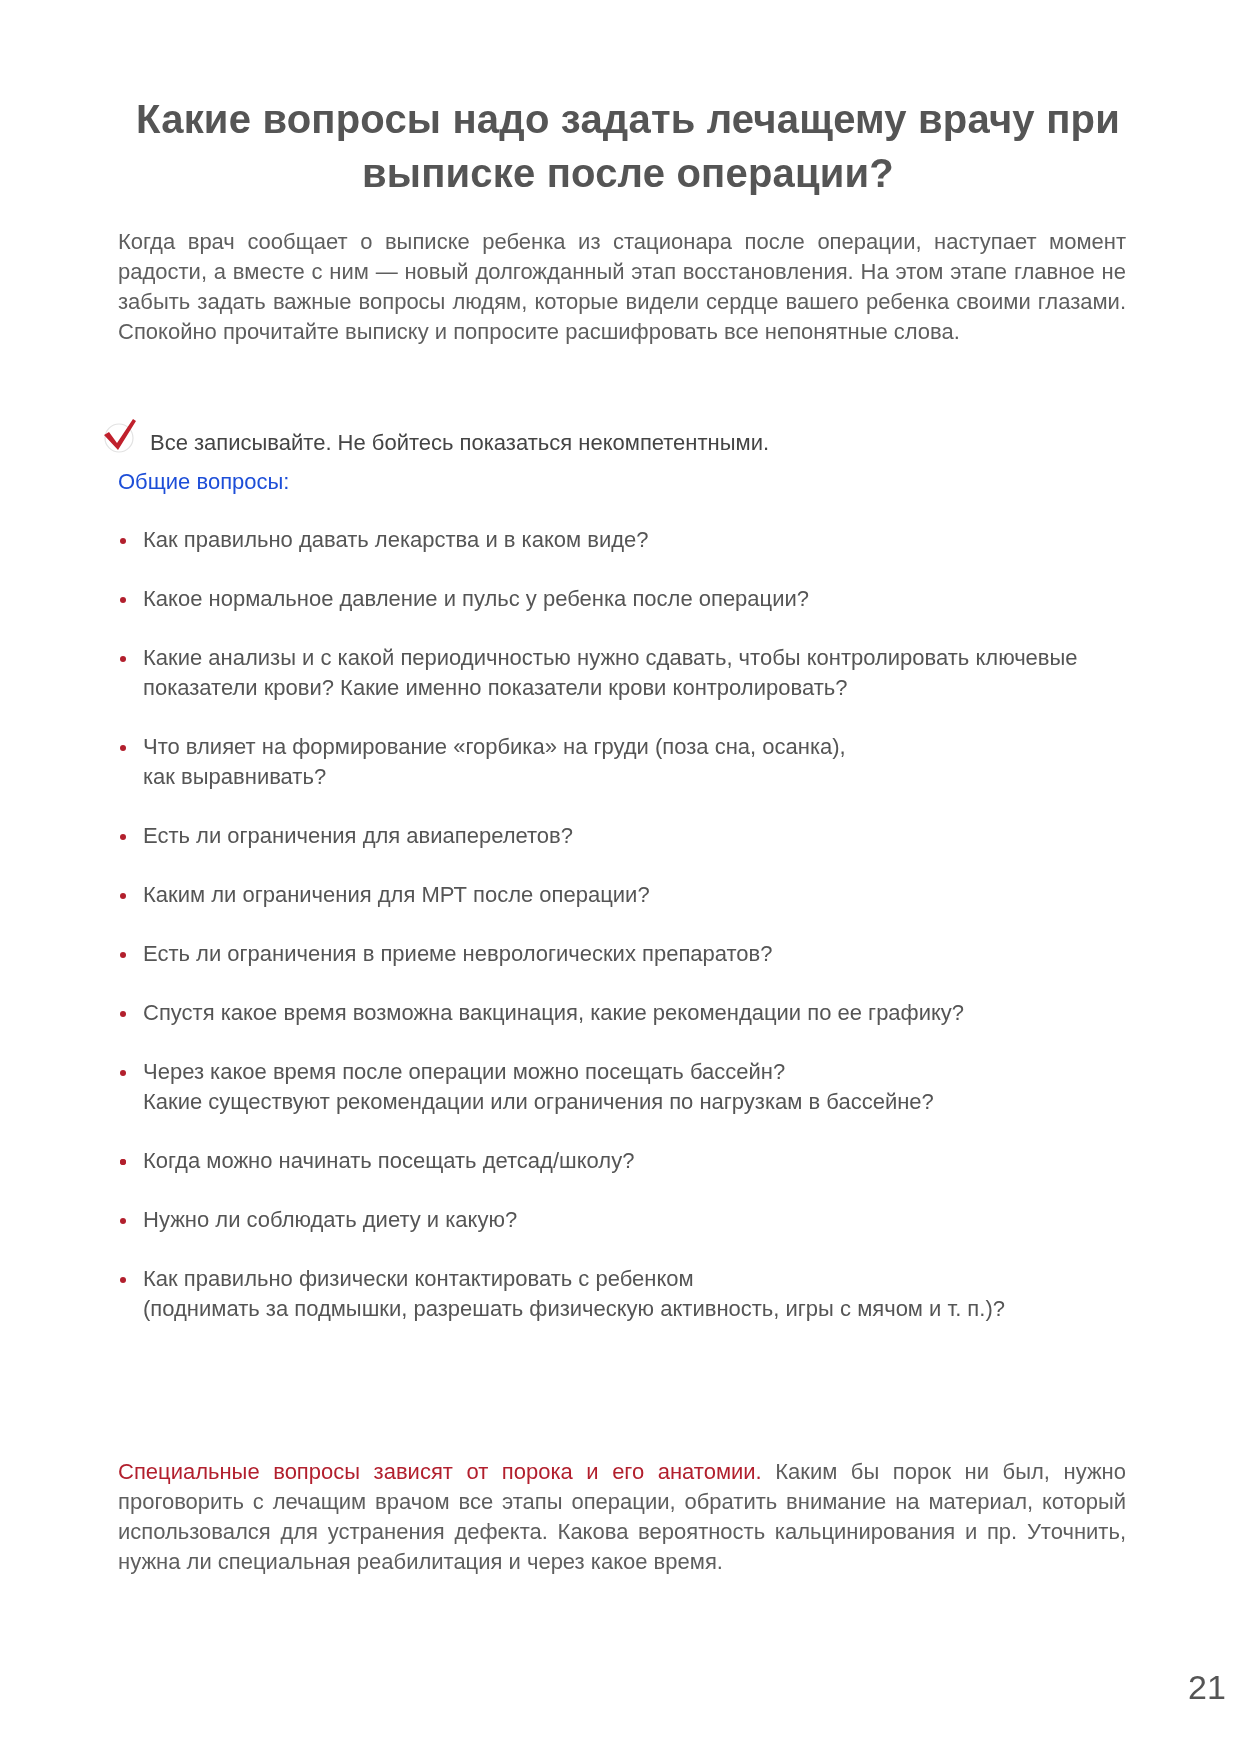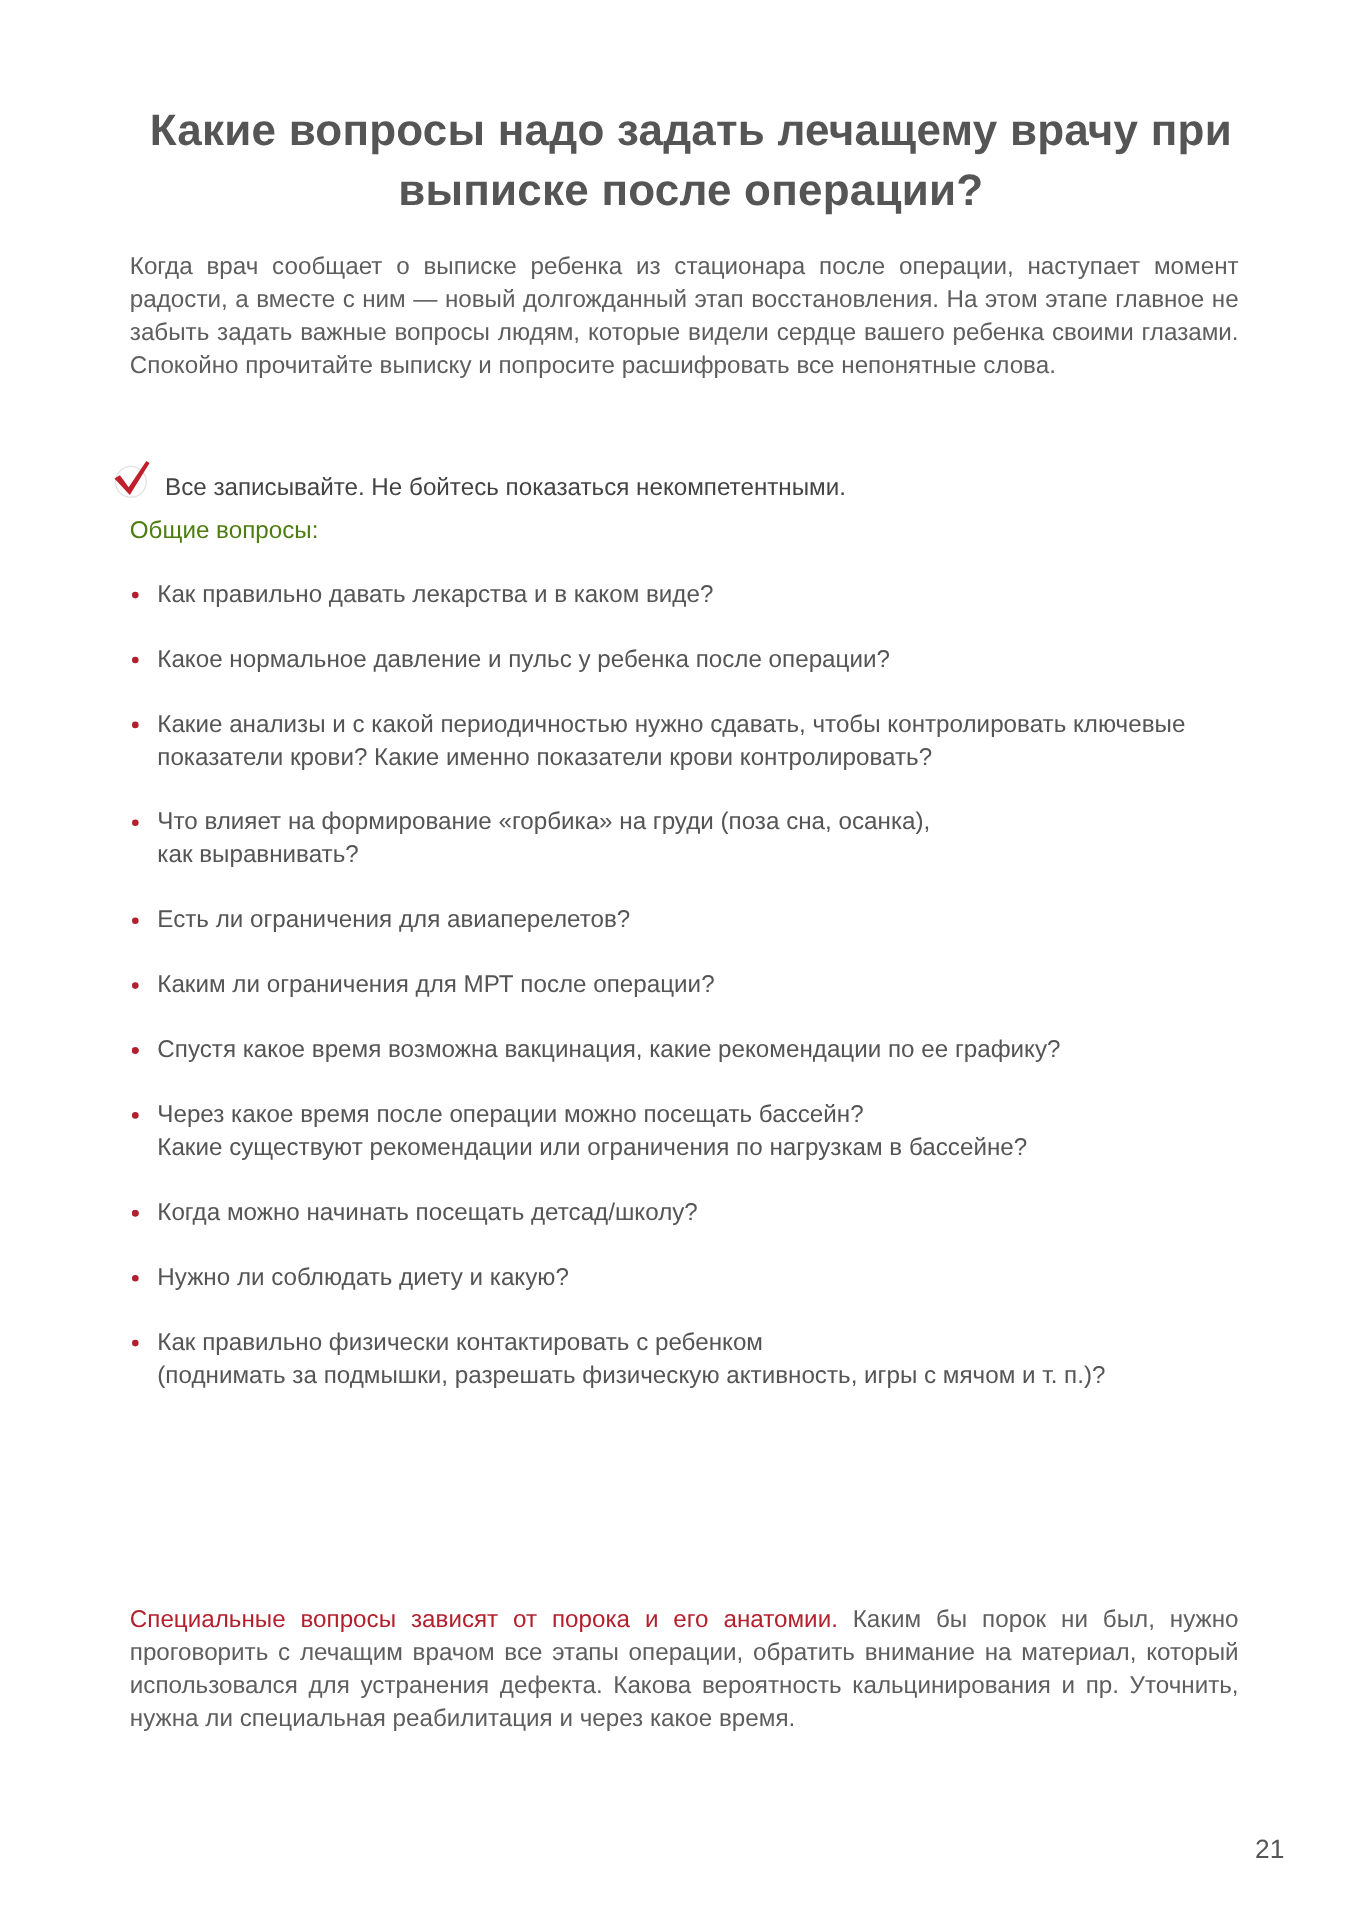--- a/index.html
+++ b/index.html
@@ -19,21 +19,21 @@
     text-align: justify; margin: 0;
   }
   .tip {
     position: absolute; left: 100px; top: 416px; height: 40px;
     display: flex; align-items: flex-end;
   }
   .tip-icon { width: 40px; height: 40px; margin-right: 10px; }
   .tip-text { font-size: 22px; color: #444444; }
   .section-label {
     position: absolute; left: 118px; top: 469px;
-    font-size: 22px; color: #4d7c0f;
+    font-size: 22px; color: #1d4ed8;
   }
   .question-list {
     position: absolute; left: 118px; top: 525px; width: 1020px;
     list-style: none; margin: 0; padding: 0;
   }
   .question-list li {
     position: relative; padding-left: 25px;
     font-size: 22px; line-height: 30px; color: #555555;
     margin-bottom: 29px; white-space: pre-line;
   }
@@ -41,22 +41,22 @@
     position: absolute; left: 2px; top: 13px; width: 6px; height: 6px;
     border-radius: 50%; background: #b21f2d;
   }
   .closing {
     position: absolute; left: 118px; top: 1457px; width: 1008px;
     font-size: 22px; line-height: 30px; color: #5e5e5e;
     text-align: justify; margin: 0;
   }
   .closing .highlight { color: #b21f2d; }
   .page-number {
-    position: absolute; left: 1141px; top: 1668px;
-    font-size: 24px; color: #555555;
+    position: absolute; left: 1188px; top: 1668px;
+    font-size: 34px; color: #555555;
   }
 </style>
 </head>
 <body>
 
 <h1 class="page-title">Какие вопросы надо задать лечащему врачу при выписке после операции?</h1>
 
 <p class="intro">Когда врач сообщает о выписке ребенка из стационара после операции, наступает момент радости, а вместе с ним — новый долгожданный этап восстановления. На этом этапе главное не забыть задать важные вопросы людям, которые видели сердце вашего ребенка своими глазами. Спокойно прочитайте выписку и попросите расшифровать все непонятные слова.</p>
 
 <div class="tip">
@@ -70,21 +70,21 @@
 <div class="section-label">Общие вопросы:</div>
 
 <ul class="question-list">
   <li><span class="bullet"></span><span>Как правильно давать лекарства и в каком виде?</span></li>
   <li><span class="bullet"></span><span>Какое нормальное давление и пульс у ребенка после операции?</span></li>
   <li><span class="bullet"></span><span>Какие анализы и с какой периодичностью нужно сдавать, чтобы контролировать ключевые показатели крови? Какие именно показатели крови контролировать?</span></li>
   <li><span class="bullet"></span><span>Что влияет на формирование «горбика» на груди (поза сна, осанка),
 как выравнивать?</span></li>
   <li><span class="bullet"></span><span>Есть ли ограничения для авиаперелетов?</span></li>
   <li><span class="bullet"></span><span>Каким ли ограничения для МРТ после операции?</span></li>
-  <li><span class="bullet"></span></li>
+  <li><span class="bullet"></span><span>Есть ли ограничения в приеме неврологических препаратов?</span></li>
   <li><span class="bullet"></span><span>Спустя какое время возможна вакцинация, какие рекомендации по ее графику?</span></li>
   <li><span class="bullet"></span><span>Через какое время после операции можно посещать бассейн?
 Какие существуют рекомендации или ограничения по нагрузкам в бассейне?</span></li>
   <li><span class="bullet"></span></li>
   <li><span class="bullet"></span><span>Когда можно начинать посещать детсад/школу?</span></li>
   <li><span class="bullet"></span><span>Нужно ли соблюдать диету и какую?</span></li>
   <li><span class="bullet"></span><span>Как правильно физически контактировать с ребенком
 (поднимать за подмышки, разрешать физическую активность, игры с мячом и т. п.)?</span></li>
 </ul>
 

